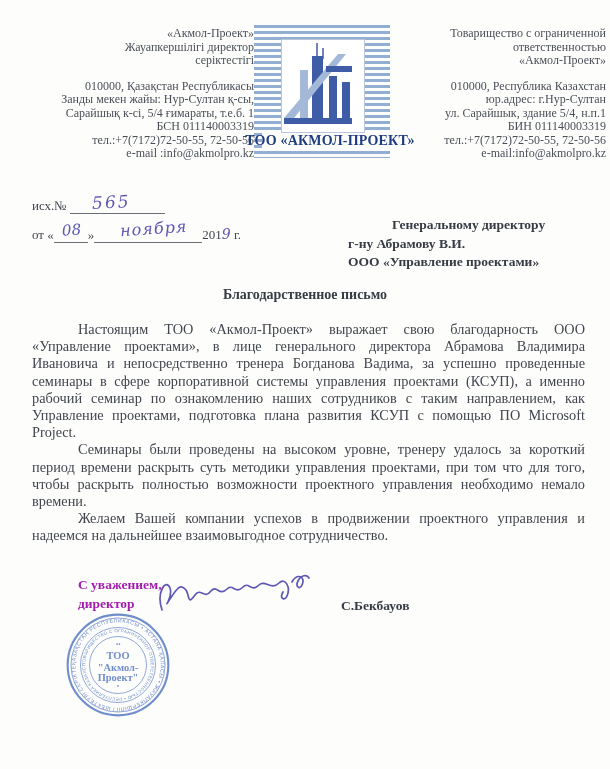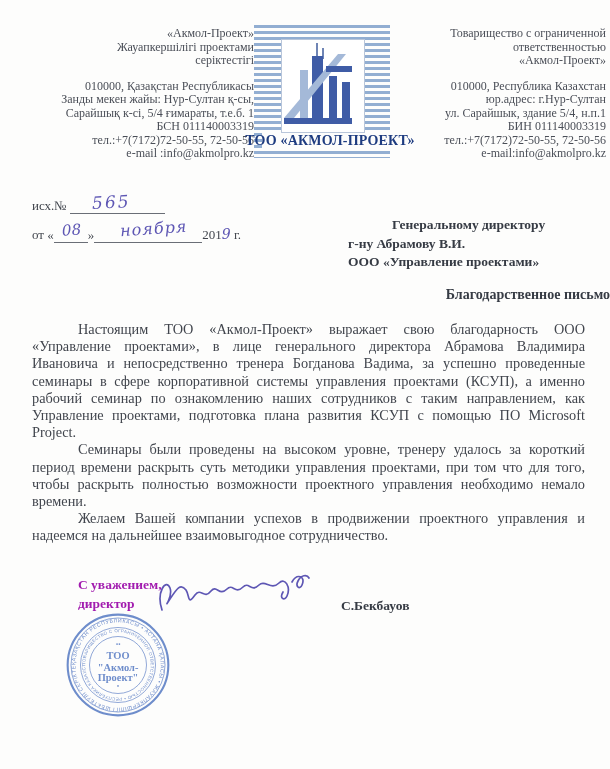--- a/index.html
+++ b/index.html
@@ -33,21 +33,21 @@
   .hand{font-family:"DejaVu Serif", serif;font-style:italic;color:#5e57b4;}
   .hand-565{position:absolute;left:60px;top:-6px;font-size:17px;letter-spacing:2px;transform:rotate(-3deg);}
   .hand-08{position:absolute;left:30px;top:-5px;font-size:15px;transform:rotate(-4deg);}
   .hand-month{position:absolute;left:88px;top:-7px;font-size:16px;letter-spacing:1px;transform:rotate(-4deg);}
   .hand-9{font-size:14px;}
   
   .addressee{position:absolute;left:348px;top:216px;width:256px;
     font-weight:bold;font-size:13.5px;line-height:18.5px;color:#363b44;}
   .addressee .ind{padding-left:44px;}
   
-  .title{position:absolute;left:0;top:287px;width:610px;text-align:right;
+  .title{position:absolute;left:0;top:287px;width:610px;text-align:center;
     font-weight:bold;font-size:14px;color:#363b44;}
   
   .body-text{position:absolute;left:32px;top:321px;width:553px;
     font-size:14.3px;line-height:17.2px;text-align:justify;color:#41454d;}
   .body-text p{margin:0;text-indent:46px;}
   
   .closing{position:absolute;left:78px;top:575px;font-weight:bold;
     font-size:13.5px;line-height:19px;color:#a21caf;}
   .sig-name{position:absolute;left:341px;top:598px;font-weight:bold;
     font-size:13.5px;color:#363b44;}
@@ -55,21 +55,21 @@
   
   .stamp{position:absolute;left:61px;top:608px;opacity:.88;}
 </style>
 </head>
 <body>
 
 <div class="page">
 
   <div class="hdr-left">
     <div>«Акмол-Проект»</div>
-    <div>Жауапкершілігі проектами</div>
+    <div>Жауапкершілігі директор</div>
     <div>серіктестігі</div>
     <div class="hdr-gap"></div>
     <div>010000, Қазақстан Республикасы</div>
     <div>Занды мекен жайы: Нур-Султан қ-сы,</div>
     <div>Сарайшық  к-сі, 5/4 ғимараты, т.е.б. 1</div>
     <div>БСН 011140003319</div>
     <div>тел.:+7(7172)72-50-55, 72-50-56</div>
     <div>e-mail :info@akmolpro.kz</div>
   </div>
 

